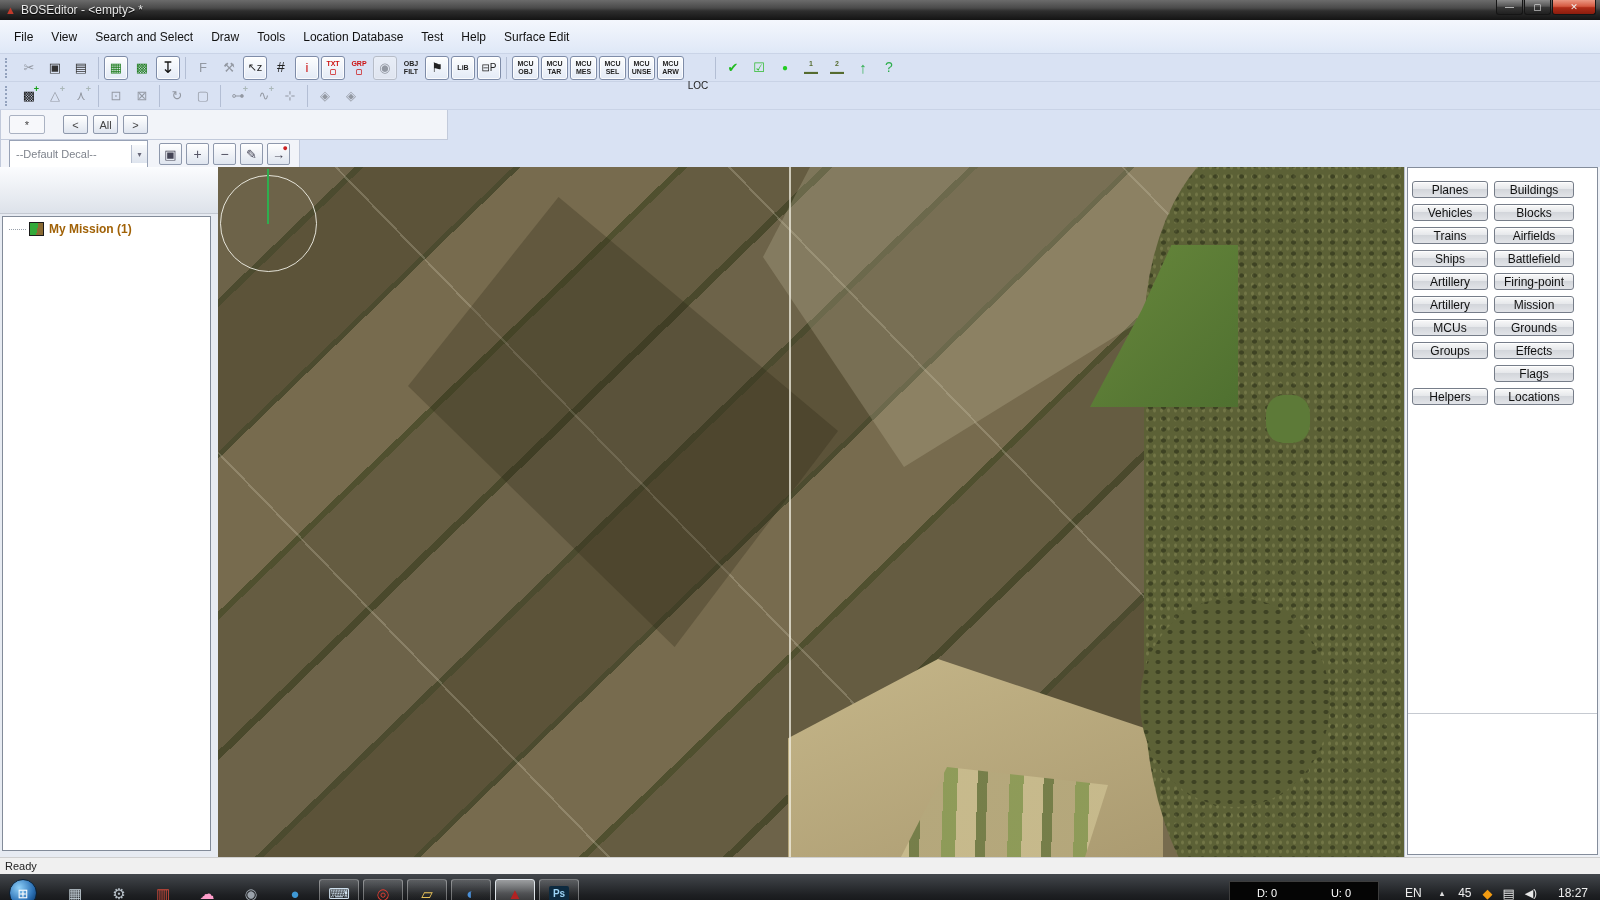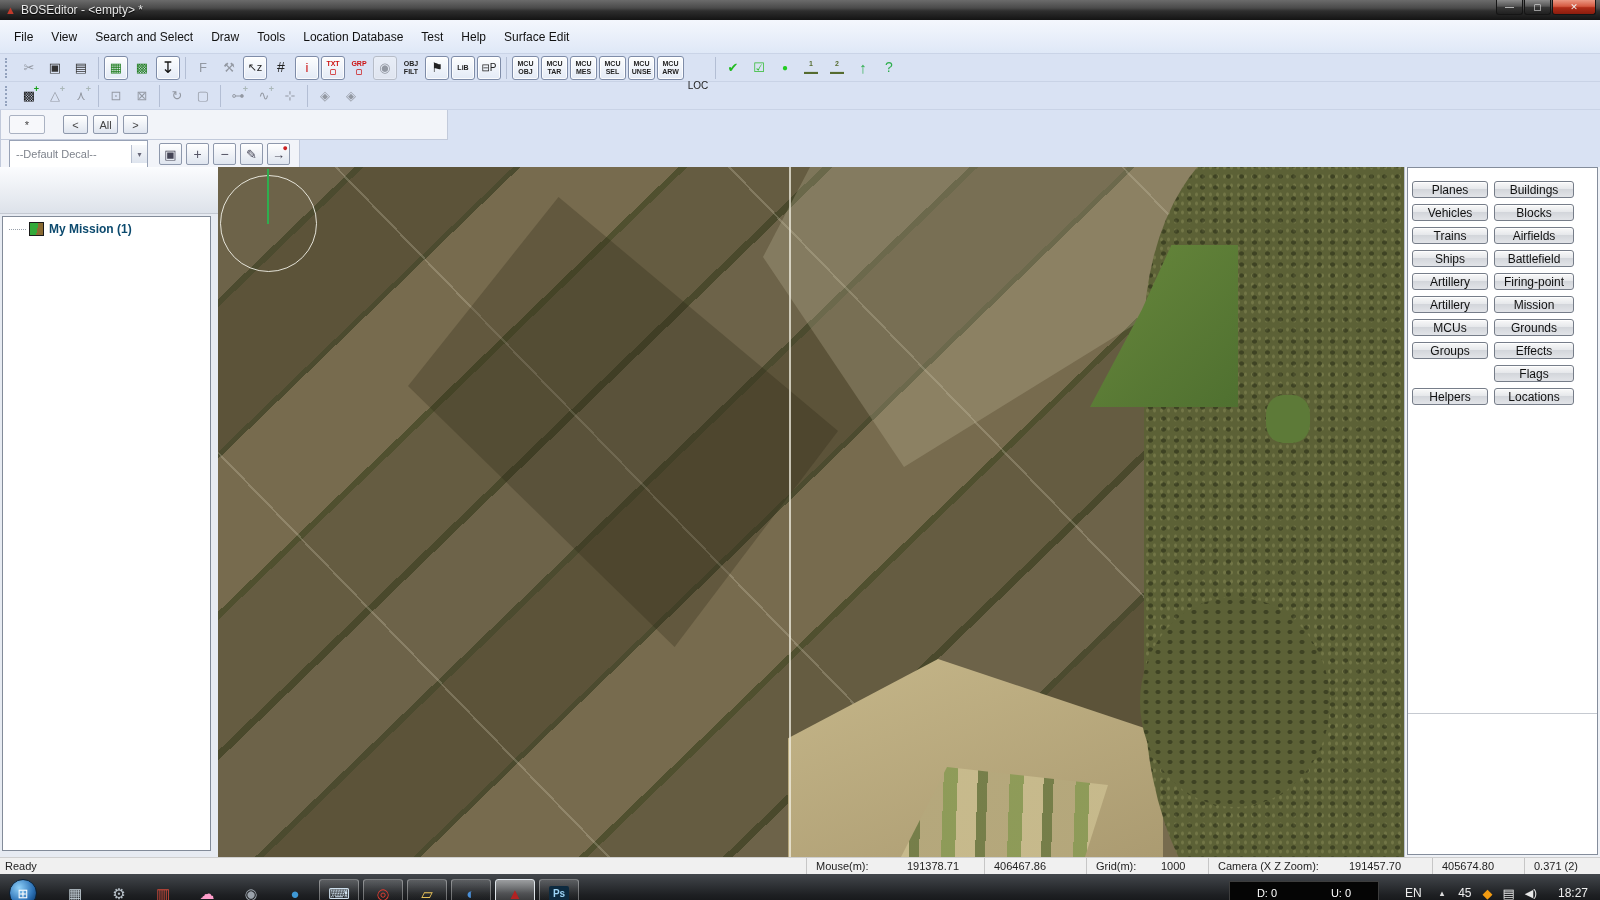--- a/index.html
+++ b/index.html
@@ -54,21 +54,21 @@
     border-left:1px solid #b8c0d0; display:flex; align-items:center; justify-content:center; font-size:8px; color:#667; }
   .decal-btns { display:flex; margin-left:8px; }
   .decal-btns .tb-btn { height:22px; min-width:23px; border:1px solid #8e98ac; border-radius:2px;
     background:linear-gradient(#ffffff,#dfe5ef); margin-left:3px; }
   .decal-btns .badge { color:#c22; }
   
   .content { display:flex; height:690px; }
   .left-panel { width:218px; background:#e7ebf2; position:relative; }
   .lp-header { height:47px; background:linear-gradient(#fbfcfe,#dde2ea); border-bottom:1px solid #c4c9d2; }
   .tree-box { position:absolute; left:2px; top:49px; right:7px; bottom:6px; background:#fff; border:1px solid #828b99; }
-  .tree-row { display:flex; align-items:center; padding:5px 2px 0 6px; font-size:12px; font-weight:bold; color:#0c4a6e; }
+  .tree-row { display:flex; align-items:center; padding:5px 2px 0 6px; font-size:12px; font-weight:bold; color:#a16207; }
   .tree-dots { width:17px; border-top:1px dotted #98a0aa; margin-right:3px; }
   .tree-icon { width:15px; height:14px; border:1px solid #1a1a1a; margin-right:5px;
     background:linear-gradient(100deg,#33a93a 0 55%, #8a6a33 55%); }
   
   .map { width:1186px; position:relative; overflow:hidden; background:#6d6349; }
   .fields { position:absolute; inset:0;
     background:
       repeating-linear-gradient(46deg, rgba(235,228,205,0) 0 280px, rgba(235,228,205,.22) 280px 282px, rgba(235,228,205,0) 282px 283px),
       repeating-linear-gradient(136deg, #6d6349 0 95px, #4c4b2f 95px 101px, #5c5339 101px 205px,
         #4c4b2f 205px 210px, #776b4e 210px 320px, #50502f 320px 326px, #655c41 326px 420px, #4a492c 420px 427px); }
@@ -416,31 +416,20 @@
           <div class="obj-btn">Locations</div>
         </div>
       <div class="obj-divider"></div>
     </div>
   </div>
 
 </div>
 
 <div class="statusbar">
   <span class="ready">Ready</span>
-  <div class="status-fields">
-      <div class="st-cell sep" style="width: 92px;">Mouse(m):</div>
-      <div class="st-cell" style="width: 86px;">191378.71</div>
-      <div class="st-cell sep" style="width: 102px;">406467.86</div>
-      <div class="st-cell sep" style="width: 66px;">Grid(m):</div>
-      <div class="st-cell" style="width: 56px;">1000</div>
-      <div class="st-cell sep" style="width: 132px;">Camera (X Z Zoom):</div>
-      <div class="st-cell" style="width: 92px;">191457.70</div>
-      <div class="st-cell sep" style="width: 92px;">405674.80</div>
-      <div class="st-cell sep" style="width: 76px;">0.371 (2)</div>
-    </div>
 </div>
 
 <div class="taskbar">
   <div class="start-orb">⊞</div>
   <div class="tb-apps">
       <div class="tb-app">
         <span class="app-glyph" style="color: rgb(200, 212, 220);">▦</span>
       </div>
       <div class="tb-app">
         <span class="app-glyph" style="color: rgb(185, 194, 202);">⚙</span>

